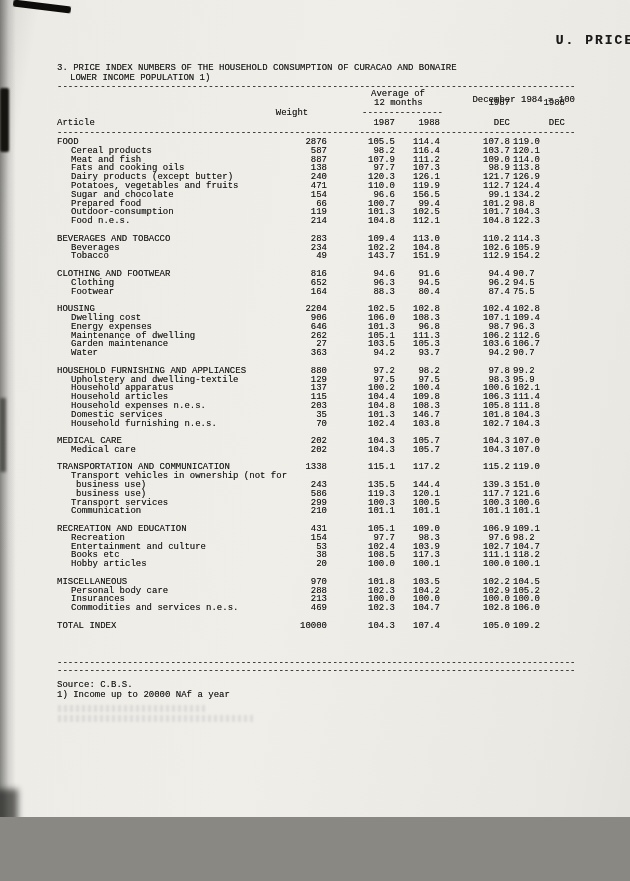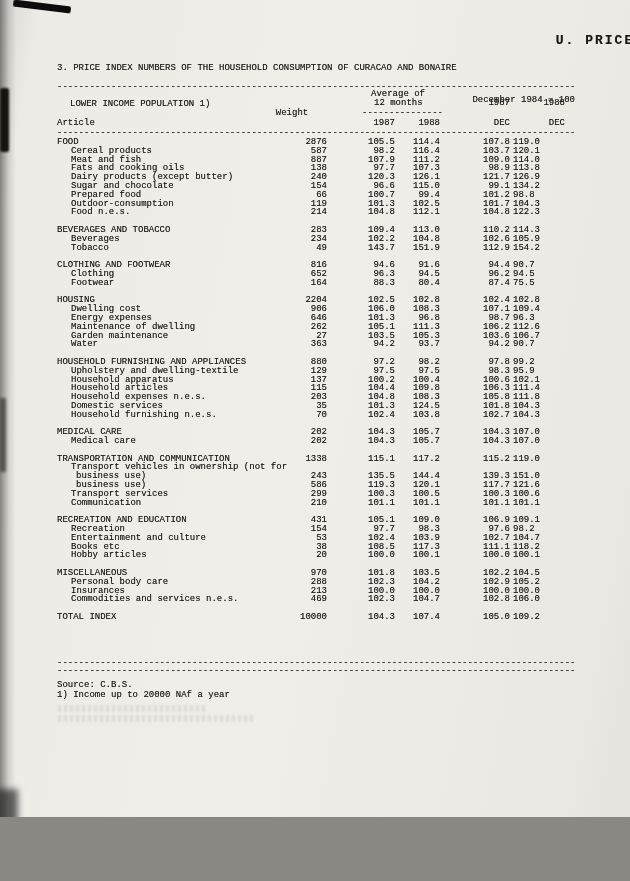--- a/index.html
+++ b/index.html
@@ -23,21 +23,21 @@
     background:repeating-linear-gradient(90deg,rgba(110,110,118,.30) 0 3px,rgba(0,0,0,0) 3px 6px);}
   .bleed1{left:58px;top:705px;width:148px;height:7px;}
   .bleed2{left:58px;top:715px;width:196px;height:7px;}
 
   .brand{position:absolute;top:34px;right:33px;font-size:13px;line-height:14px;font-weight:bold;letter-spacing:2px;}
   .pagenum{position:absolute;top:838px;right:33px;font-size:14px;line-height:11px;font-weight:bold;letter-spacing:1px;}
 
   .content{position:absolute;left:57px;top:0;width:518px;height:881px;}
   .abs{position:absolute;white-space:nowrap;}
   .title1{left:0;top:64px;}
-  .title2{left:13px;top:73.5px;margin-top:26px;}
+  .title2{left:13px;top:73.5px;}
   .baseperiod{right:0;top:73.5px;margin-top:22px;}
   .dashline{left:0;width:518px;height:9px;overflow:hidden;letter-spacing:0;}
   .d1{top:83px;}
   .d2{top:129px;}
   .d3{top:659px;}
   .d4{top:666.5px;}
   .src{left:0;top:681px;}
   .fnote{left:0;top:691px;}
 
   .thead{left:0;top:90px;width:518px;height:40px;}
@@ -140,24 +140,32 @@
         </div>
         <div class="trow t-sub">
           <span class="cell c-label">Dairy products (except butter)</span>
           <span class="cell c-w">240</span>
           <span class="cell c-a87">120.3</span>
           <span class="cell c-a88">126.1</span>
           <span class="cell c-d87">121.7</span>
           <span class="cell c-d88">126.9</span>
         </div>
         <div class="trow t-sub">
+          <span class="cell c-label">Potatoes, vegetables and fruits</span>
+          <span class="cell c-w">471</span>
+          <span class="cell c-a87">110.0</span>
+          <span class="cell c-a88">119.9</span>
+          <span class="cell c-d87">112.7</span>
+          <span class="cell c-d88">124.4</span>
+        </div>
+        <div class="trow t-sub">
           <span class="cell c-label">Sugar and chocolate</span>
           <span class="cell c-w">154</span>
           <span class="cell c-a87">96.6</span>
-          <span class="cell c-a88">115.0</span>
+          <span class="cell c-a88">156.5</span>
           <span class="cell c-d87">99.1</span>
           <span class="cell c-d88">134.2</span>
         </div>
         <div class="trow t-sub">
           <span class="cell c-label">Prepared food</span>
           <span class="cell c-w">66</span>
           <span class="cell c-a87">100.7</span>
           <span class="cell c-a88">99.4</span>
           <span class="cell c-d87">101.2</span>
           <span class="cell c-d88">98.8</span>
@@ -315,21 +323,21 @@
           <span class="cell c-w">203</span>
           <span class="cell c-a87">104.8</span>
           <span class="cell c-a88">108.3</span>
           <span class="cell c-d87">105.8</span>
           <span class="cell c-d88">111.8</span>
         </div>
         <div class="trow t-sub">
           <span class="cell c-label">Domestic services</span>
           <span class="cell c-w">35</span>
           <span class="cell c-a87">101.3</span>
-          <span class="cell c-a88">124.5</span>
+          <span class="cell c-a88">146.7</span>
           <span class="cell c-d87">101.8</span>
           <span class="cell c-d88">104.3</span>
         </div>
         <div class="trow t-sub">
           <span class="cell c-label">Household furnishing n.e.s.</span>
           <span class="cell c-w">70</span>
           <span class="cell c-a87">102.4</span>
           <span class="cell c-a88">103.8</span>
           <span class="cell c-d87">102.7</span>
           <span class="cell c-d88">104.3</span>

